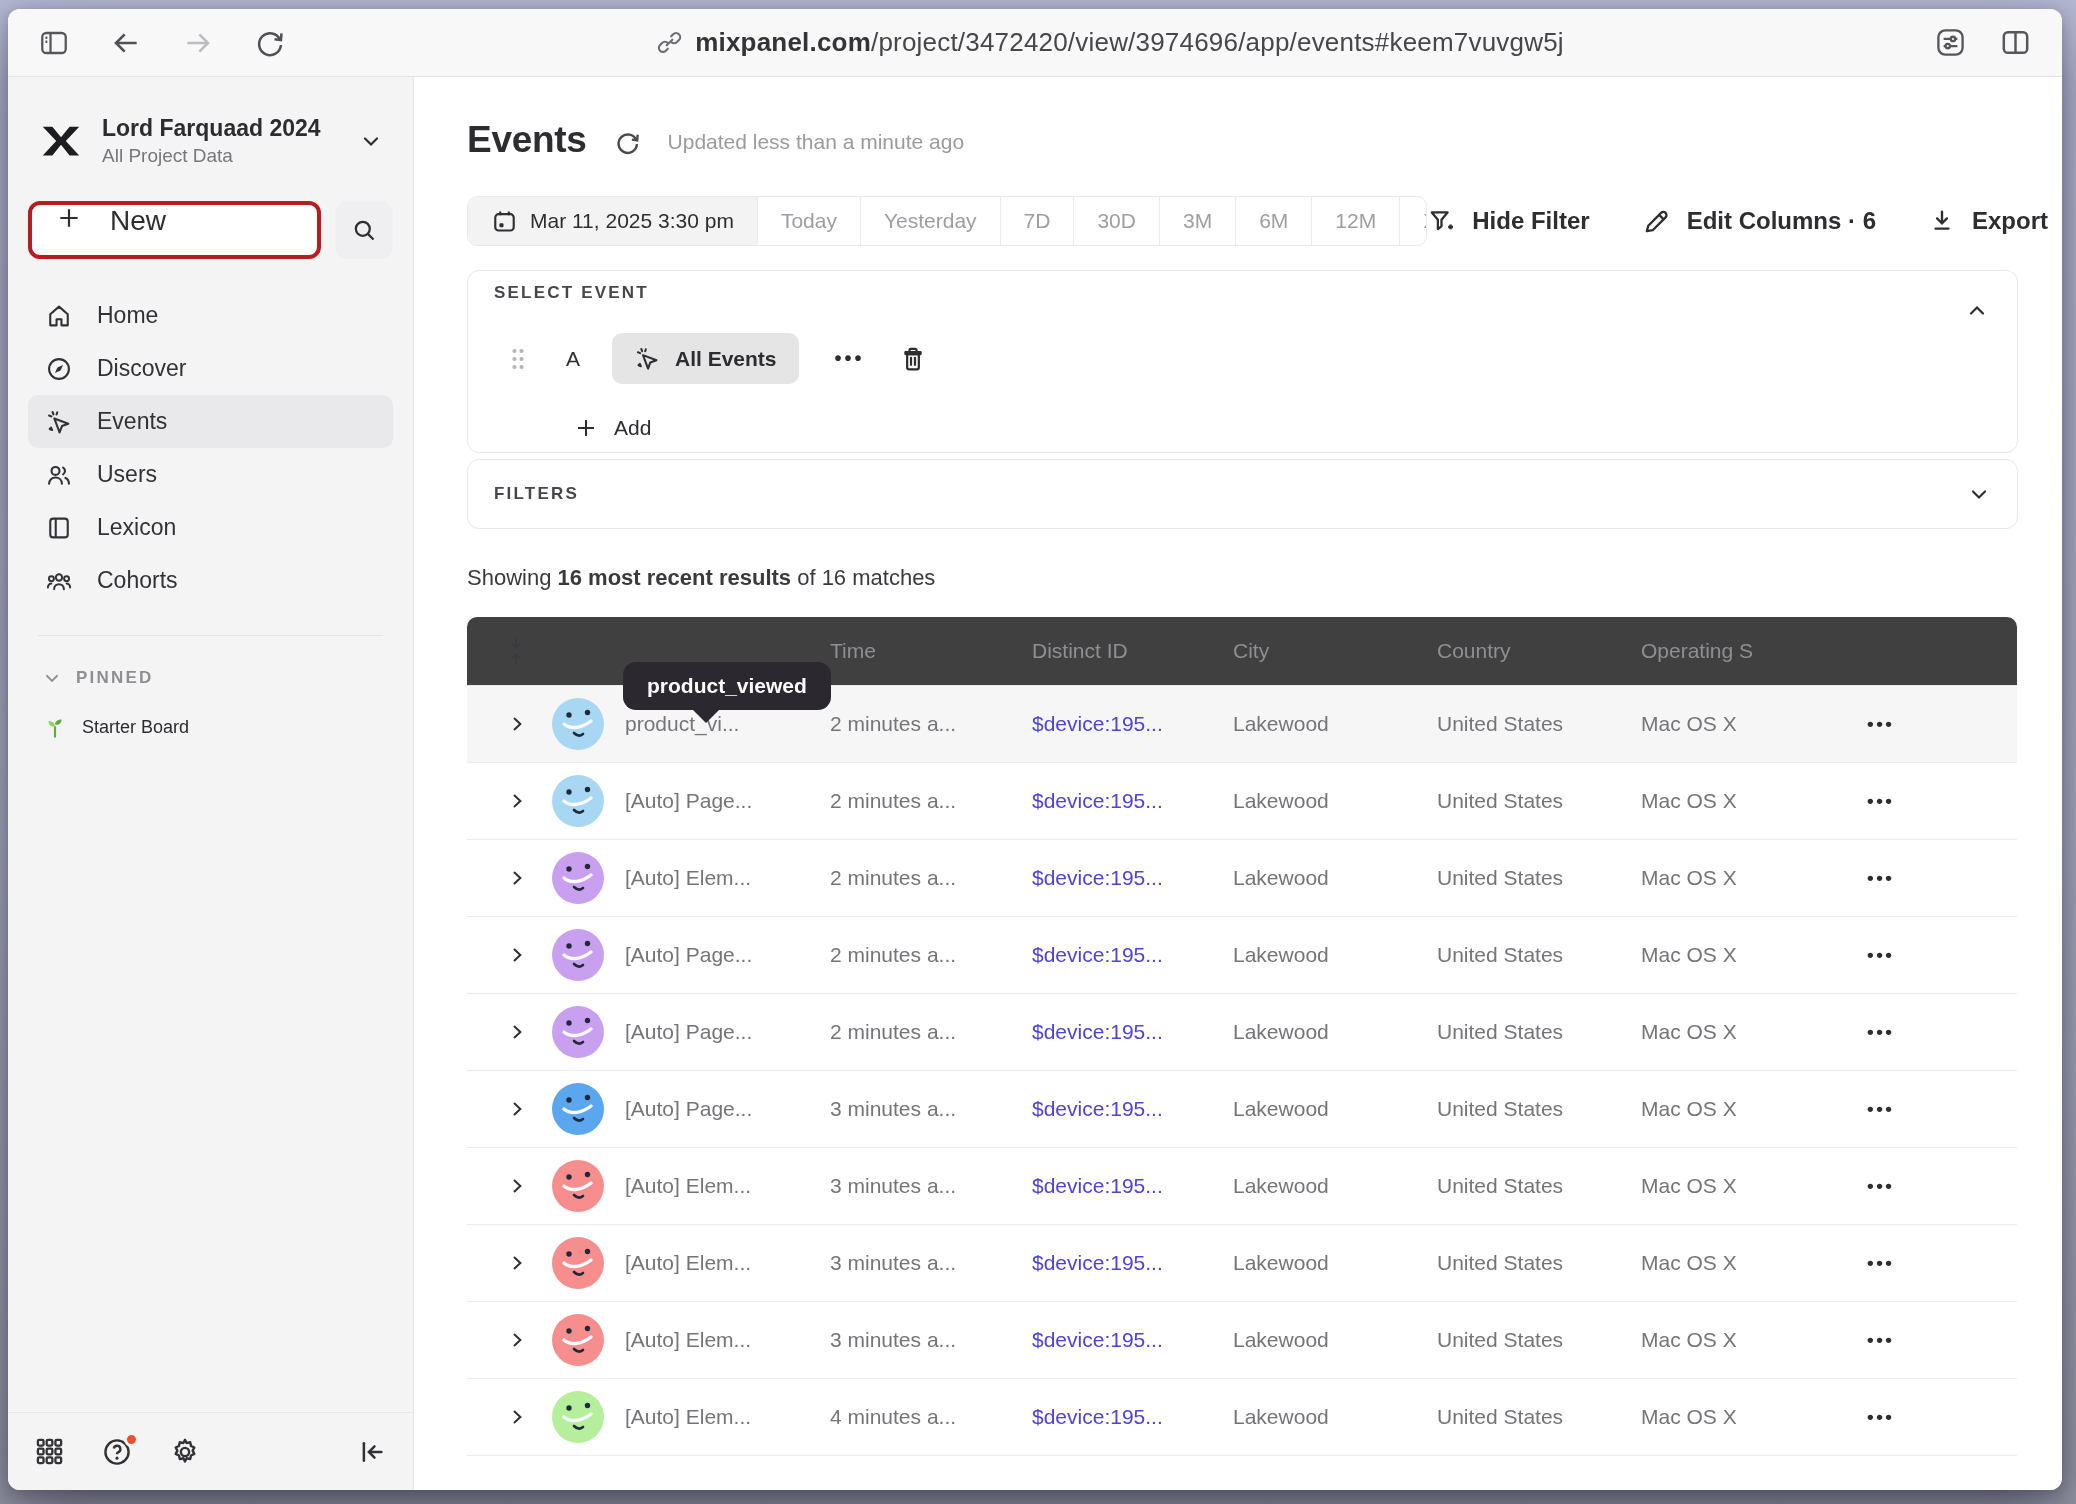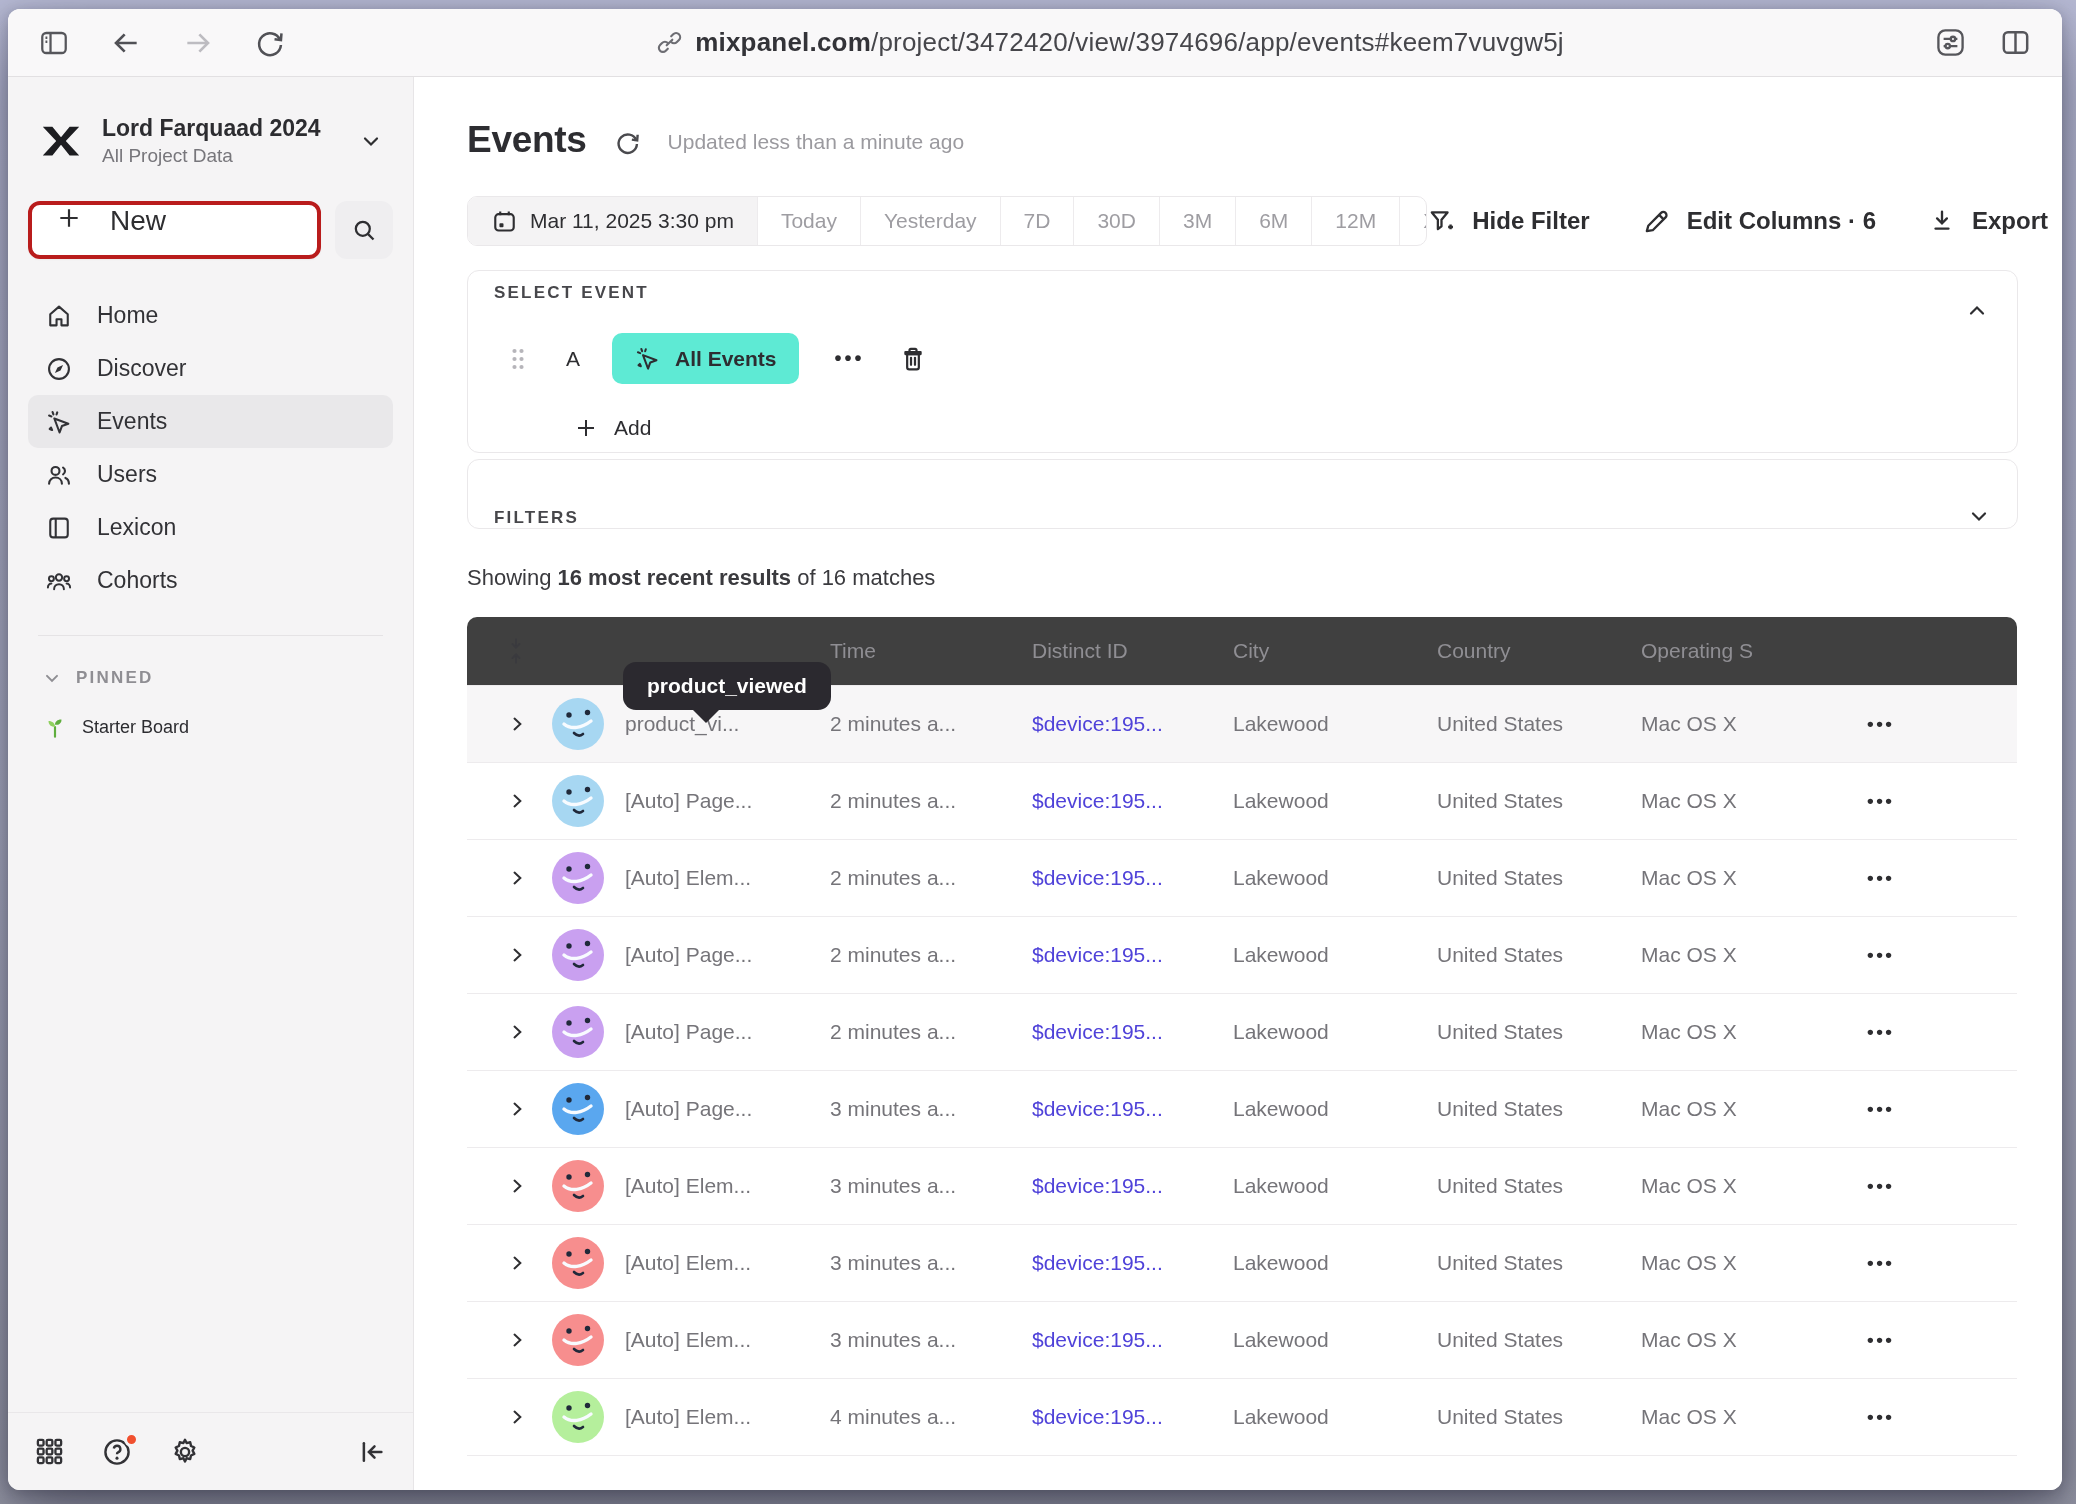--- a/index.html
+++ b/index.html
@@ -93,29 +93,29 @@
     border-right:1px solid #edebed; cursor:pointer; white-space:nowrap; }
   .seg:last-child { border-right:none; }
   .seg.selected { background:#f4f3f4; color:#2e2e31; font-weight:normal; }
   .right-actions { margin-left:auto; display:flex; align-items:center; gap:52px; }
   .action-btn { display:flex; align-items:center; gap:16px; background:none; border:none; cursor:pointer;
     font-size:24px; font-weight:bold; color:#2e2e31; font-family:inherit; white-space:nowrap; }
 
   
   .panel { border:1px solid #eae8ea; border-radius:12px; background:#fff; position:relative; }
   .panel-select { margin-top:24px; height:183px; padding:12px 26px; }
-  .panel-filters { margin-top:6px; height:70px; padding:0 26px; display:flex; align-items:flex-end;
+  .panel-filters { margin-top:6px; height:70px; padding:0 26px; display:flex; align-items:center;
     justify-content:space-between; }
   .panel-label { font-size:17px; font-weight:bold; letter-spacing:2.2px; color:#47474b; }
   .panel-chev { position:absolute; right:28px; top:28px; background:none; border:none; cursor:pointer; padding:0; }
   .panel-filters .panel-chev { position:static; }
   .event-row { margin-top:30px; display:flex; align-items:center; }
   .drag-handle { cursor:grab; margin-left:16px; }
   .row-letter { font-size:21px; color:#2e2e31; margin-left:36px; width:22px; text-align:center; }
-  .event-chip { margin-left:28px; display:flex; align-items:center; gap:14px; background:#5eead4;
+  .event-chip { margin-left:28px; display:flex; align-items:center; gap:14px; background:#e5e5e5;
     border:none; border-radius:10px; padding:12px 22px; font-size:21px; font-weight:bold;
     color:#2d2d31; cursor:pointer; font-family:inherit; }
   .more-dots { margin-left:36px; background:none; border:none; cursor:pointer; font-size:20px;
     letter-spacing:3px; color:#2e2e31; font-weight:bold; }
   .trash-btn { margin-left:34px; background:none; border:none; cursor:pointer; padding:0; }
   .add-row { margin-top:32px; margin-left:80px; display:flex; align-items:center; gap:16px;
     background:none; border:none; cursor:pointer; font-size:21px; color:#2d2d31; font-family:inherit; }
 
   
   .results { margin-top:36px; font-size:22px; color:#3a3a3e; }

